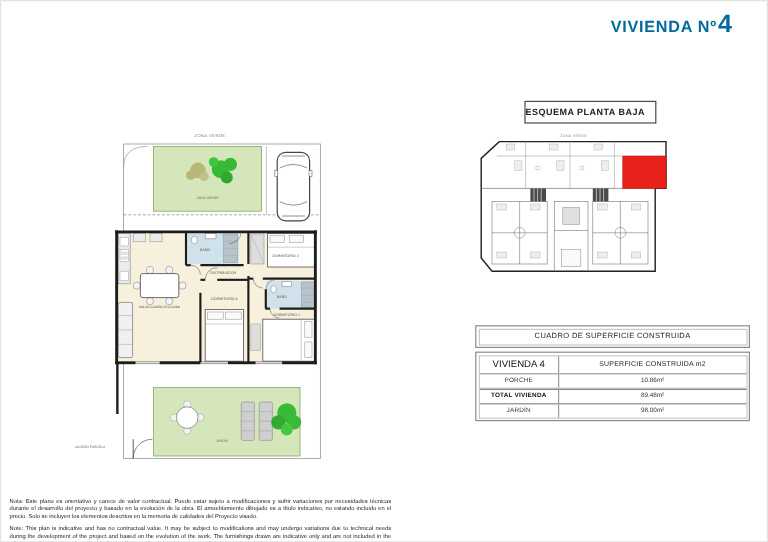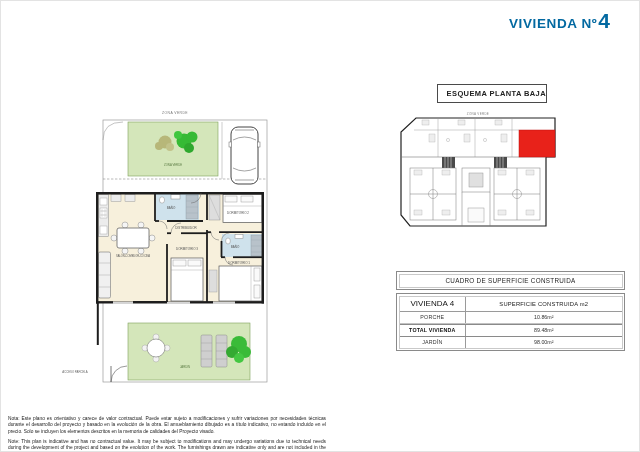--- a/index.html
+++ b/index.html
@@ -8,21 +8,21 @@
     font-family:"Liberation Sans",sans-serif;overflow:hidden;
     box-shadow:inset 0 0 0 1px #e3e3e3;
   }
   
   .page-title{position:absolute;top:9px;right:30px;display:flex;align-items:baseline;color:#0369a1;}
   .page-title .t-prefix{font-size:13.5px;font-weight:bold;letter-spacing:.6px;}
   .page-title .t-number{font-size:21px;font-weight:bold;margin-left:1px;}
   
   .esquema-box{
     position:absolute;left:437px;top:84px;width:108px;height:17px;
-    border:1.5px solid #4a4a4a;display:flex;align-items:center;justify-content:flex-end;
+    border:1.5px solid #4a4a4a;display:flex;align-items:center;justify-content:flex-start;
     font-size:7.5px;font-weight:bold;letter-spacing:.4px;color:#222;background:#fff;
   }
   .svg-abs{position:absolute;}
   
   .surface-table{position:absolute;left:396px;top:271px;width:229px;}
   .tbl-title{
     border:1px solid #8a8a8a;background:#fff;padding:1.5px;margin-bottom:3px;
   }
   .tbl-title-inner{
     border:1px solid #c9c9c9;text-align:center;font-size:6.3px;letter-spacing:.3px;

